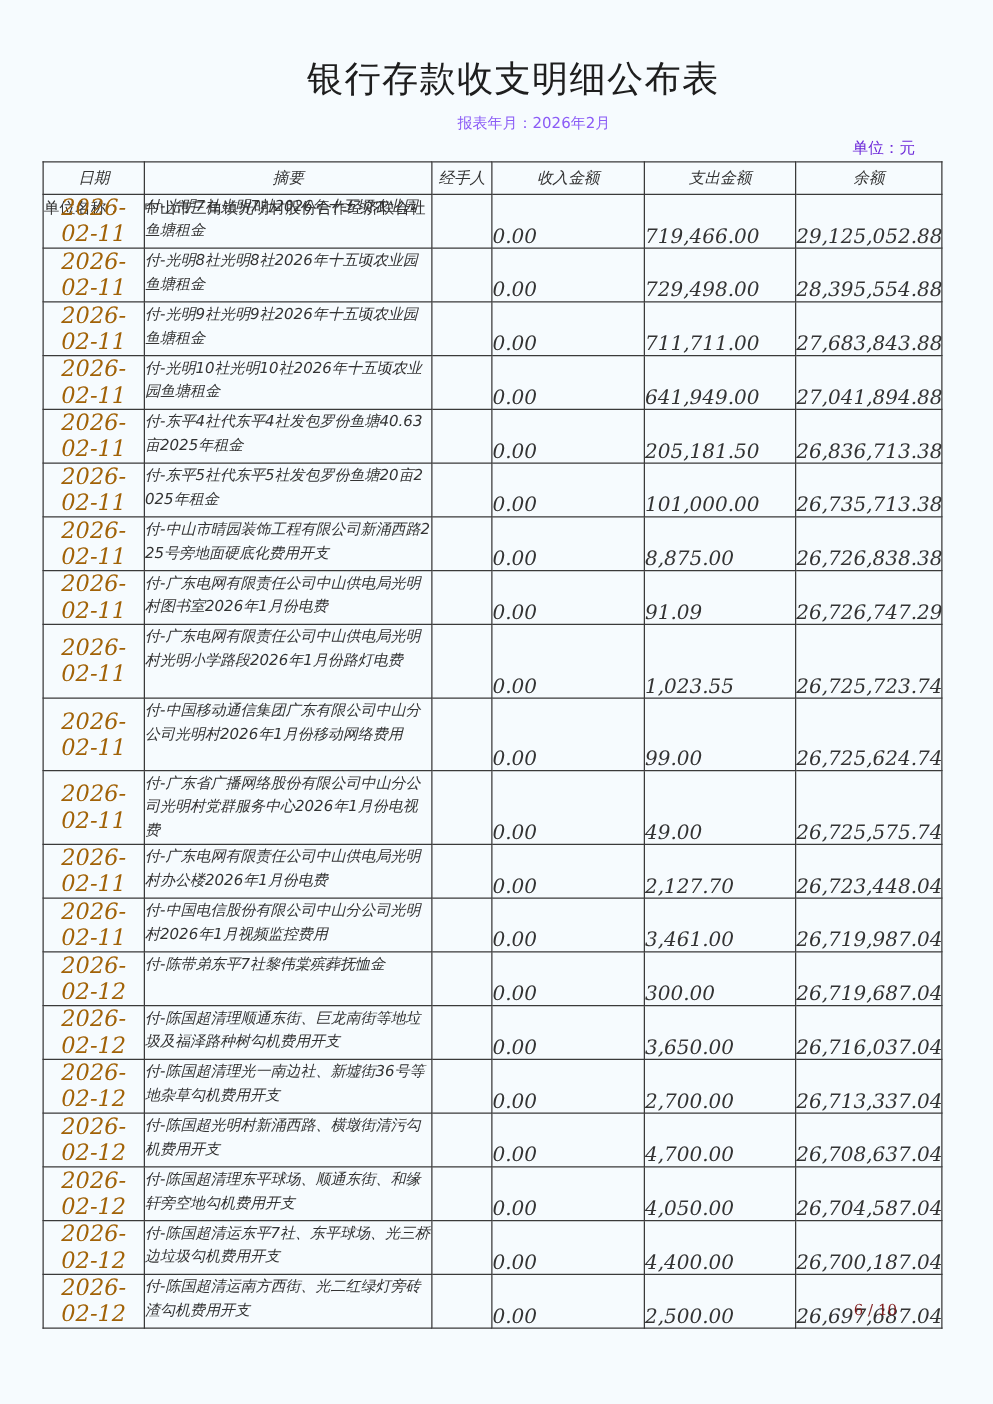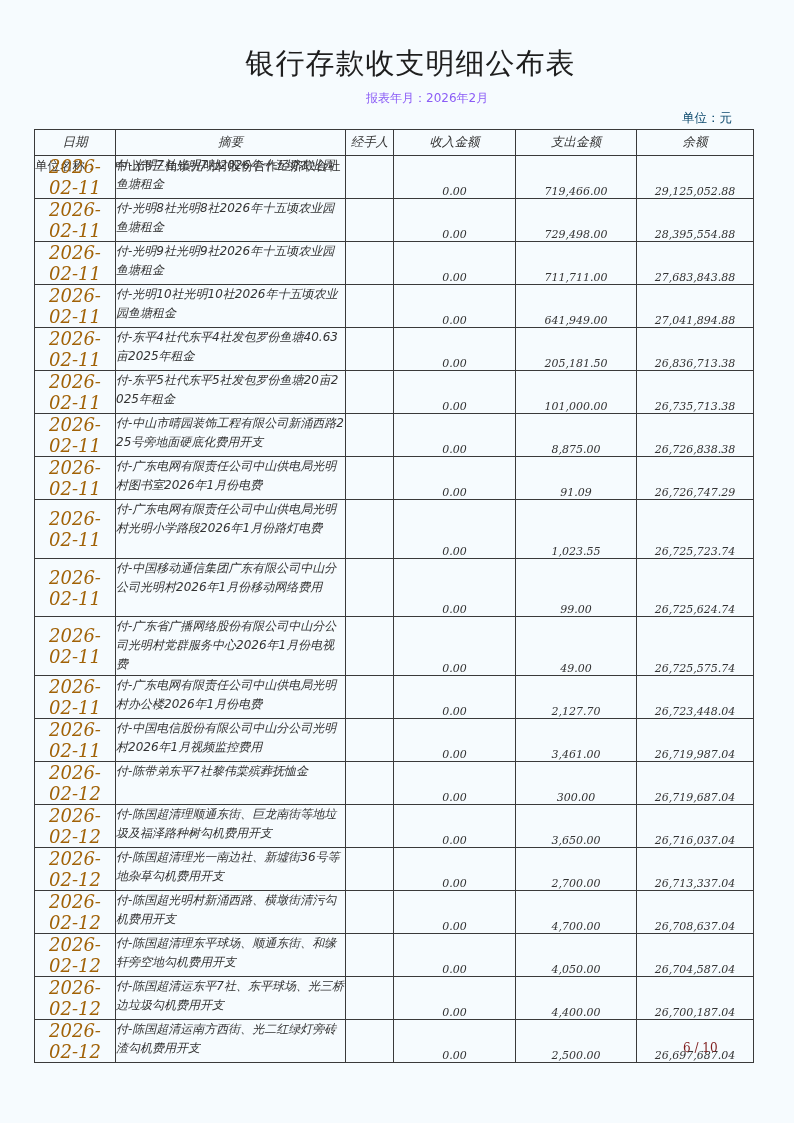--- a/index.html
+++ b/index.html
@@ -16,40 +16,40 @@
     position:absolute; top:90px; left:366px; font-size:12px;
     font-family: "DejaVu Sans", sans-serif; color:#8b5cf6;
   }
   .unit-name {
     position:absolute; top:114px; left:35px; font-size:12.5px;
     font-family: "DejaVu Sans", sans-serif; color:#333;margin-top:44px;
   }
   .unit-name .lbl { margin-right:18px; }
   .unit {
     position:absolute; top:110px; left:682px; font-size:12.5px;
-    font-family: "DejaVu Sans", sans-serif; color:#0c4a6e;
+    font-family: "DejaVu Sans", sans-serif; color:#6d28d9;
   }
   table.ledger {
     position:absolute; left:34px; top:129px; border-collapse:collapse;
     table-layout:fixed; width:719px;font-style:italic;
   }
   table.ledger th, table.ledger td {
     border:1px solid #3a3a3a; padding:0; font-weight:normal;
   }
   table.ledger th {
     height:25px; font-size:12.5px; font-family:"DejaVu Sans", sans-serif; color:#333; text-align:center;
   }
   td.date { text-align:center; font-size:18px; vertical-align:middle; color:#a16207;margin-left:16px; }
   td.summary {
     font-family:"DejaVu Sans", sans-serif; font-size:12px; line-height:19px;
     padding:1px 2px 2px 3px; vertical-align:top; color:#333; word-break:break-all;
   }
   td.handler { }
   td.num {
-    text-align:center; vertical-align:bottom; font-size:11px; padding-right:2px; padding-bottom:3px; color:#333;
+    text-align:left; vertical-align:bottom; font-size:16px; padding-right:2px; padding-bottom:3px; color:#333;
   }
   .footer {
     position:absolute; top:1041px; left:683px; font-size:12px; color:#7f1d1d;
   }
 </style>
 </head>
 <body>
 
 <div class="title">银行存款收支明细公布表</div>
 <div class="period">报表年月：2026年2月</div>

